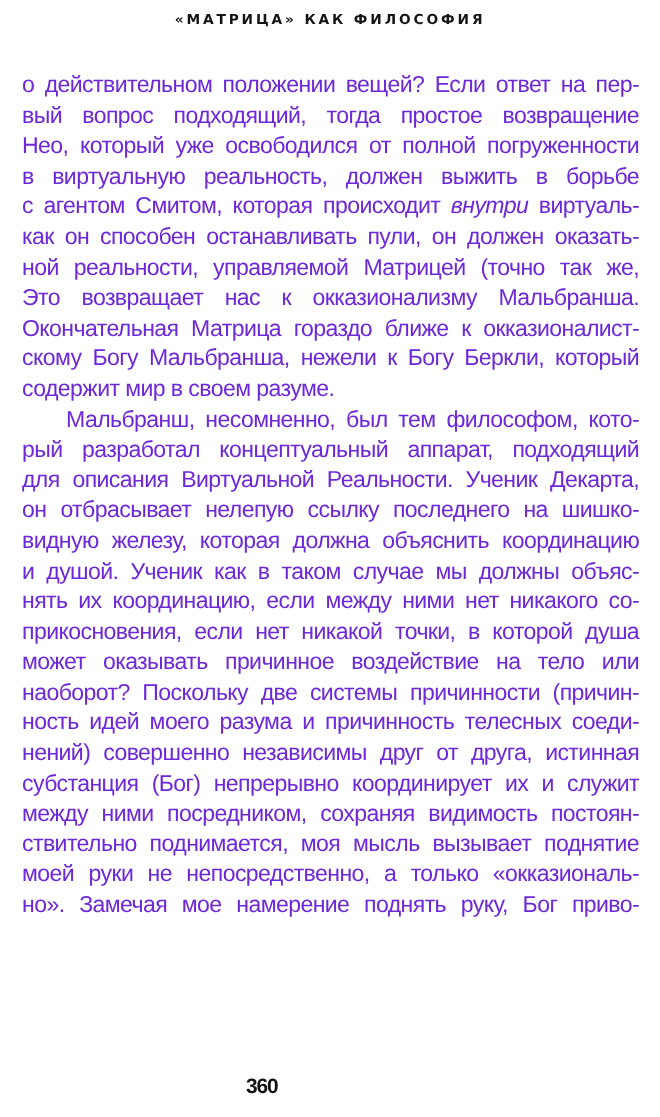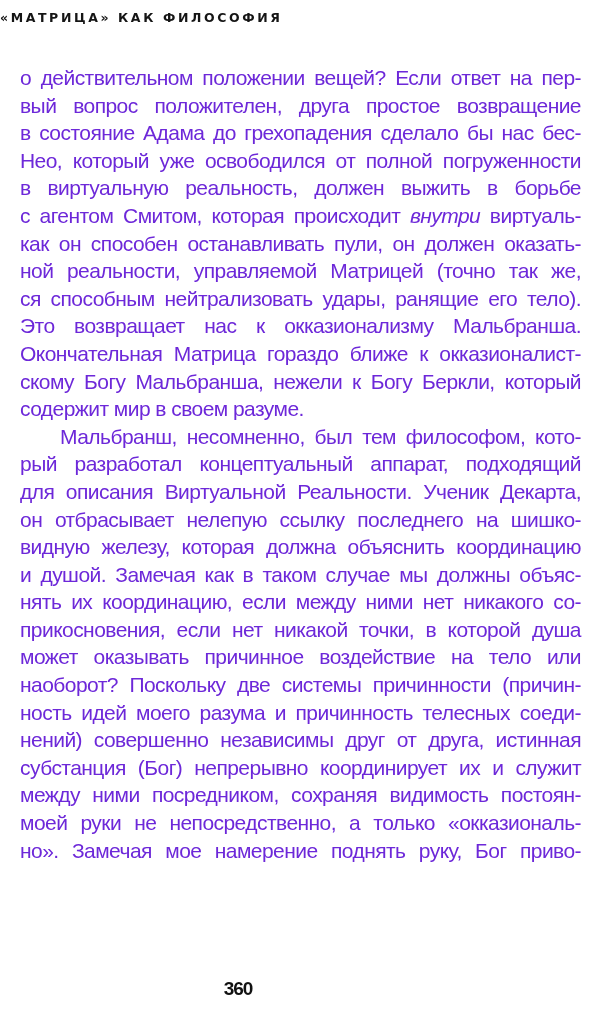--- a/index.html
+++ b/index.html
@@ -13,21 +13,21 @@
       position: relative;
       overflow: hidden;
       color: #111111;
       font-family: "Liberation Sans", sans-serif;
     }
     .running-head {
       position: absolute;
       top: 10px;
       left: 0;
       width: 600px;
-      text-align: left;
+      text-align: center;
       font-family: "DejaVu Sans", sans-serif;
       font-weight: bold;
       font-size: 12.5px;
       letter-spacing: 2.6px;
       color: #151515;
     }
     .body-text {
       position: absolute;
       top: 64px;
       left: 20px;
@@ -67,43 +67,42 @@
       color: #111111;
     }
   </style>
 </head>
 <body>
 
 <div class="running-head">«МАТРИЦА» КАК ФИЛОСОФИЯ</div>
 
 <div class="body-text">
   <div class="line" style="">о действительном положении вещей? Если ответ на пер-</div>
-  <div class="line" style="">вый вопрос положителен, друга простое возвращение</div>
-  <div class="line" style="">в состояние Адама до грехопадения сделало бы нас бес-</div>
+  <div class="line" style="">вый вопрос подходящий, тогда простое возвращение</div>
   <div class="line" style="">Нео, который уже освободился от полной погруженности</div>
   <div class="line" style="">в виртуальную реальность, должен выжить в борьбе</div>
   <div class="line" style=""><span>с агентом Смитом, которая происходит </span><em>внутри</em><span> виртуаль-</span></div>
   <div class="line" style="">как он способен останавливать пули, он должен оказать-</div>
   <div class="line" style="">ной реальности, управляемой Матрицей (точно так же,</div>
-  <div class="line" style="">ся способным нейтрализовать удары, ранящие его тело).</div>
   <div class="line" style="">Это возвращает нас к окказионализму Мальбранша.</div>
   <div class="line" style="">Окончательная Матрица гораздо ближе к окказионалист-</div>
   <div class="line" style="">скому Богу Мальбранша, нежели к Богу Беркли, который</div>
   <div class="line last" style="">содержит мир в своем разуме.</div>
   <div class="line indent" style="">Мальбранш, несомненно, был тем философом, кото-</div>
   <div class="line" style="">рый разработал концептуальный аппарат, подходящий</div>
   <div class="line" style="">для описания Виртуальной Реальности. Ученик Декарта,</div>
   <div class="line" style="">он отбрасывает нелепую ссылку последнего на шишко-</div>
   <div class="line" style="">видную железу, которая должна объяснить координацию</div>
-  <div class="line" style="">и душой. Замечая как в таком случае мы должны объяс-</div>
+  <div class="line" style="">и душой. Ученик как в таком случае мы должны объяс-</div>
   <div class="line" style="">нять их координацию, если между ними нет никакого со-</div>
   <div class="line" style="">прикосновения, если нет никакой точки, в которой душа</div>
   <div class="line" style="">может оказывать причинное воздействие на тело или</div>
   <div class="line" style="">наоборот? Поскольку две системы причинности (причин-</div>
   <div class="line" style="">ность идей моего разума и причинность телесных соеди-</div>
   <div class="line" style="">нений) совершенно независимы друг от друга, истинная</div>
   <div class="line" style="">субстанция (Бог) непрерывно координирует их и служит</div>
   <div class="line" style="">между ними посредником, сохраняя видимость постоян-</div>
+  <div class="line" style="">ствительно поднимается, моя мысль вызывает поднятие</div>
   <div class="line" style="">моей руки не непосредственно, а только «окказиональ-</div>
   <div class="line" style="">но». Замечая мое намерение поднять руку, Бог приво-</div>
 </div>
 
 <div class="page-number">360</div>
 
 </body></html>

